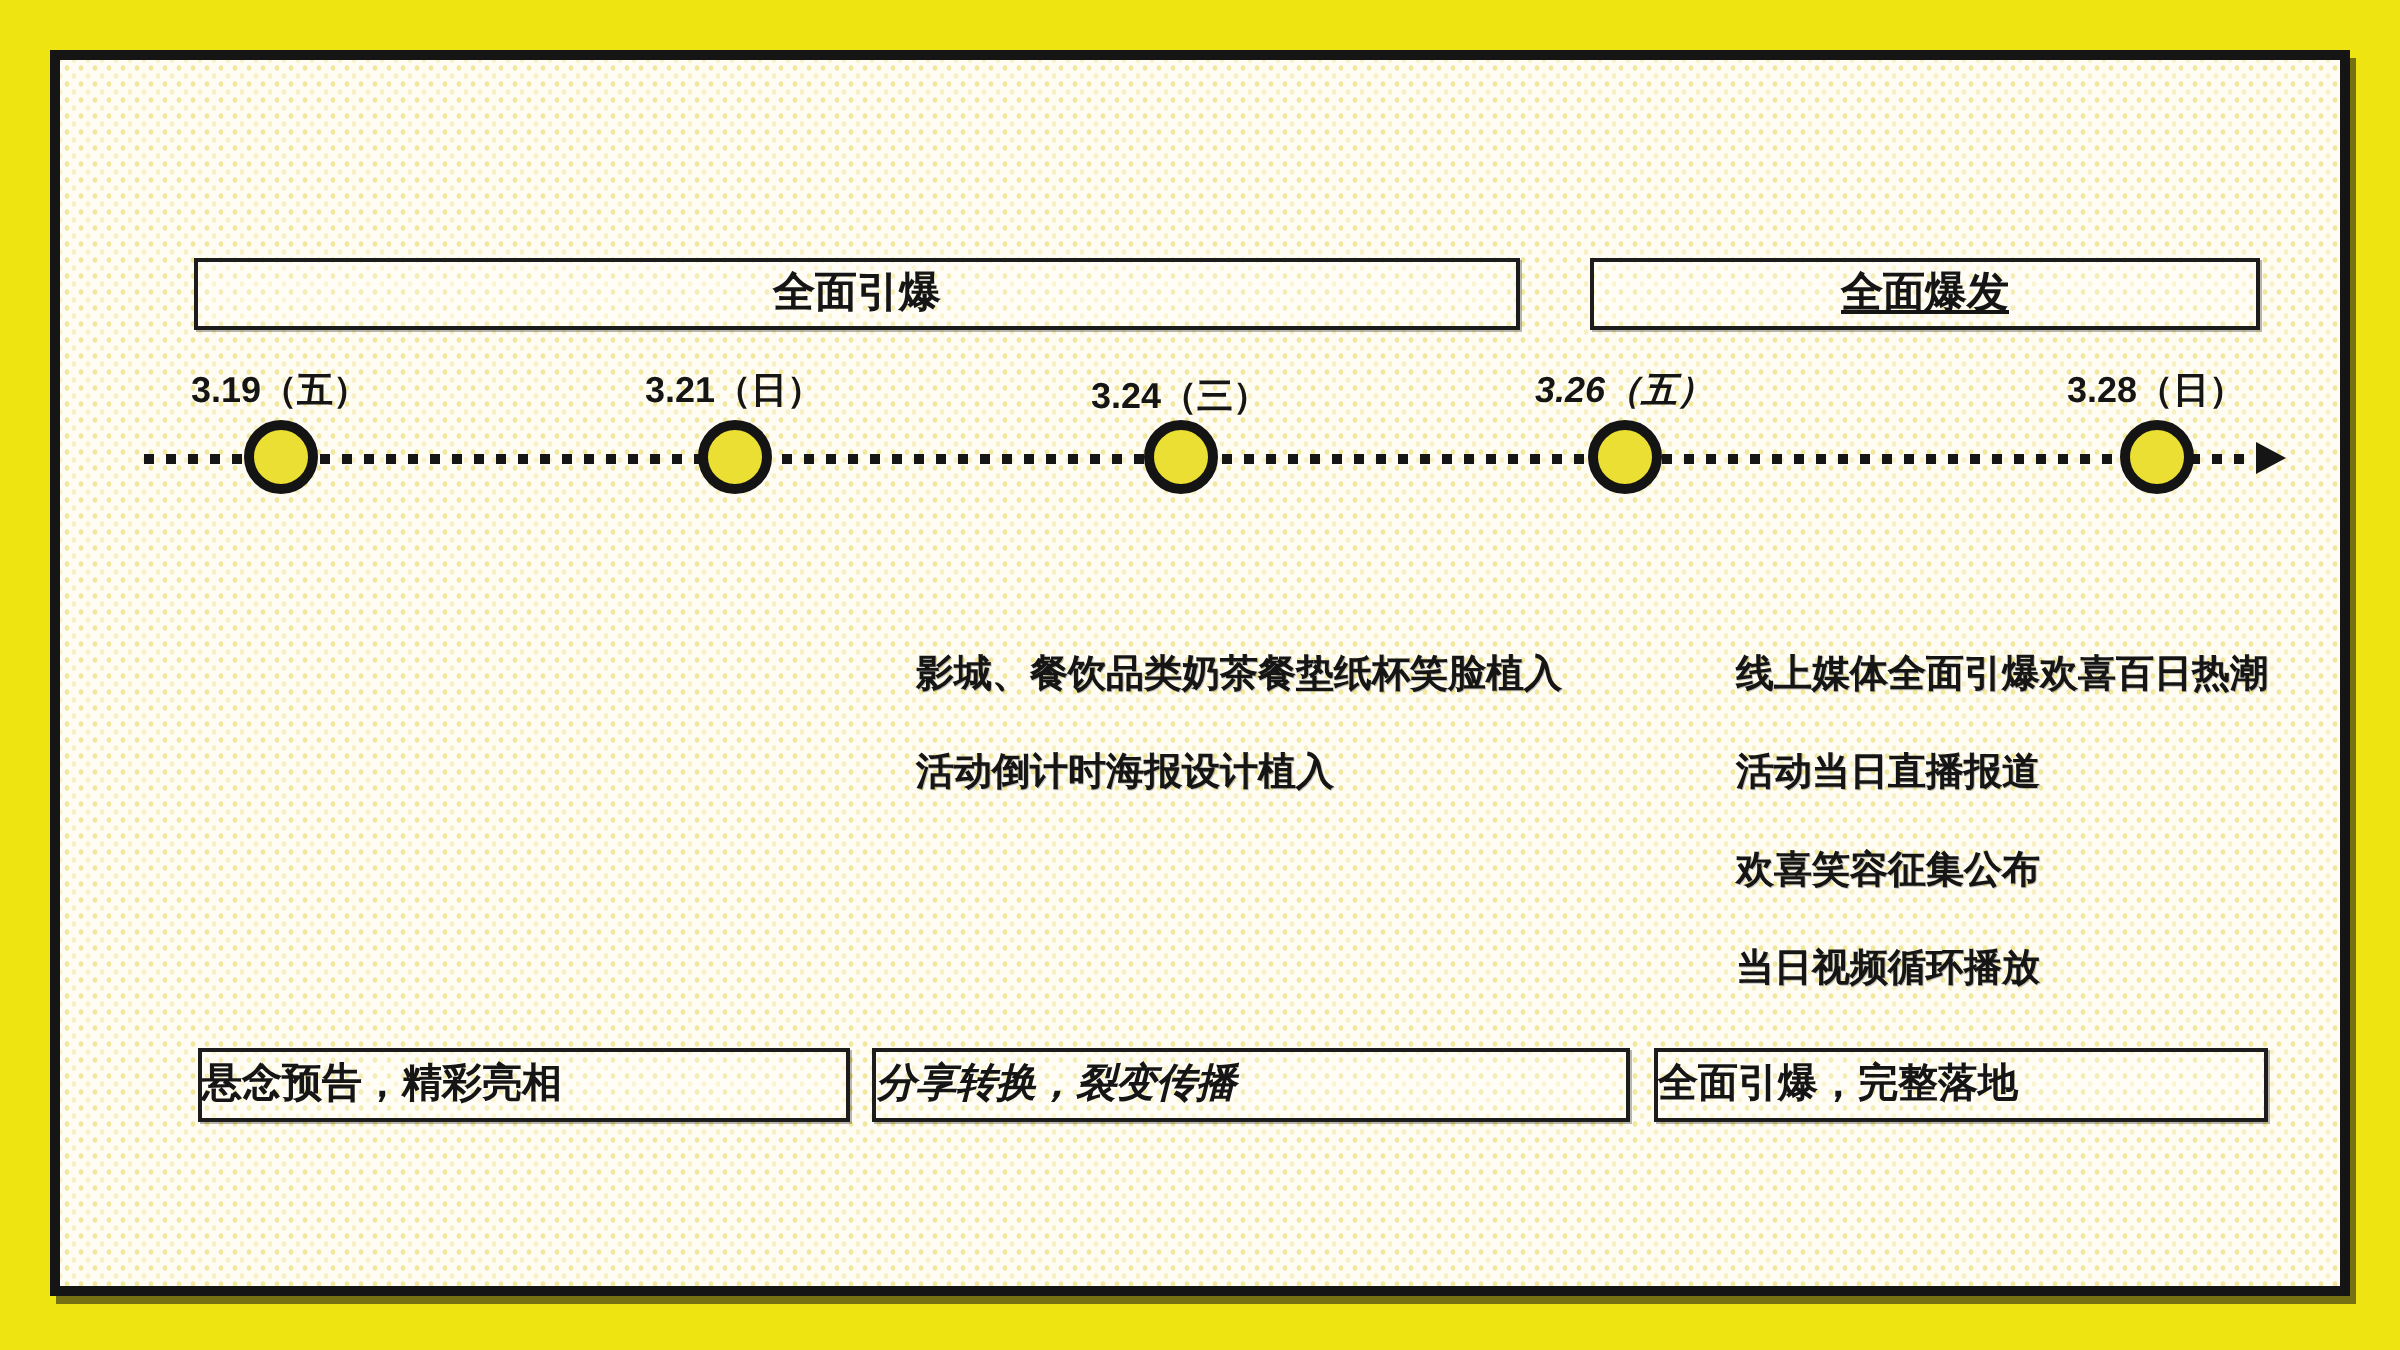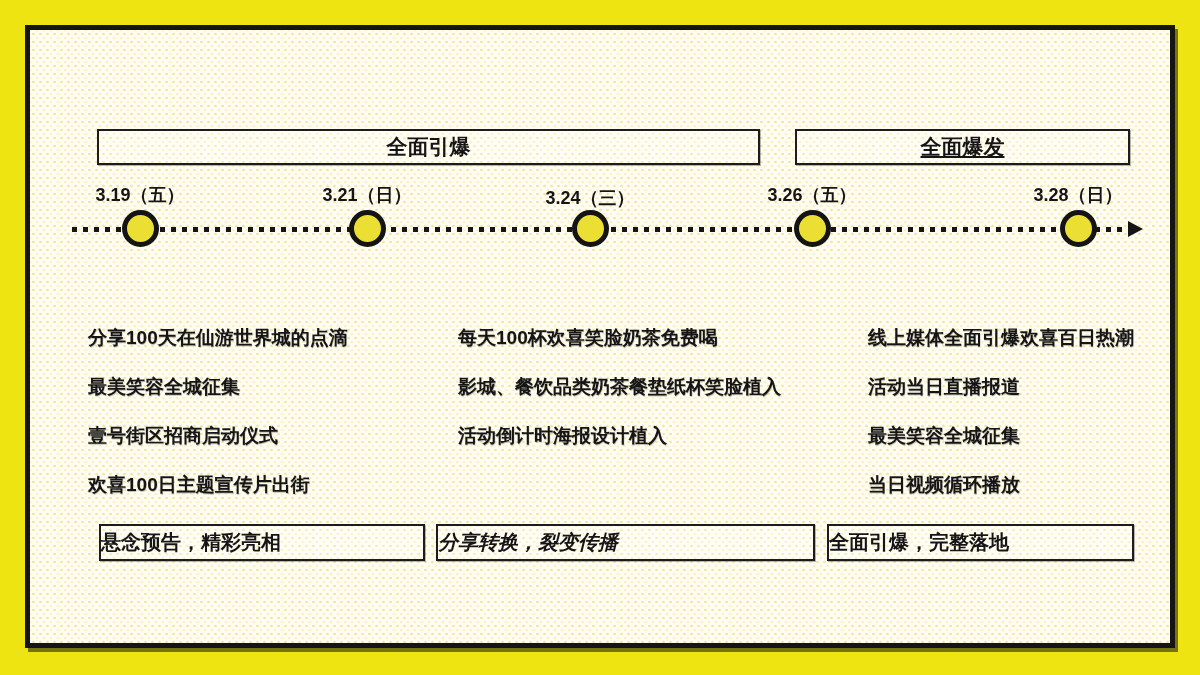--- a/index.html
+++ b/index.html
@@ -84,21 +84,21 @@
     top: 153px;
     width: 170px;
     text-align: center;
     font-size: 18px;
     font-weight: bold;
     color: #151515;
   }
   .date-0 { left: 25px; }
   .date-1 { left: 252px; }
   .date-2 { left: 475px; top: 156px; }
-  .date-3 { left: 697px; }
+  .date-3 { left: 697px; font-style: italic; }
   .date-4 { left: 963px; }
 
   .col {
     position: absolute;
     top: 296px;
     font-size: 19px;
     font-weight: bold;
     color: #151515;
     white-space: nowrap;
   }
@@ -146,37 +146,30 @@
   <div class="tl-date date-2">3.24（三）</div>
   <div class="tl-date date-3">3.26（五）</div>
   <div class="tl-date date-4">3.28（日）</div>
 
   <div class="tl-node node-0"></div>
   <div class="tl-node node-1"></div>
   <div class="tl-node node-2"></div>
   <div class="tl-node node-3"></div>
   <div class="tl-node node-4"></div>
 
-  <div class="col col-0">
-    <div class="item">分享100天在仙游世界城的点滴</div>
-    <div class="item">最美笑容全城征集</div>
-    <div class="item">壹号街区招商启动仪式</div>
-    <div class="item">欢喜100日主题宣传片出街</div>
-  </div>
 
   <div class="col col-1">
-    <div class="item">每天100杯欢喜笑脸奶茶免费喝</div>
     <div class="item">影城、餐饮品类奶茶餐垫纸杯笑脸植入</div>
     <div class="item">活动倒计时海报设计植入</div>
   </div>
 
   <div class="col col-2">
     <div class="item">线上媒体全面引爆欢喜百日热潮</div>
     <div class="item">活动当日直播报道</div>
-    <div class="item">最美笑容全城征集</div>
+    <div class="item">欢喜笑容征集公布</div>
     <div class="item">当日视频循环播放</div>
   </div>
 
   <div class="strategy-box strat-0">悬念预告，精彩亮相</div>
   <div class="strategy-box strat-1">分享转换，裂变传播</div>
   <div class="strategy-box strat-2">全面引爆，完整落地</div>
 
 </div>
 
 </body></html>

